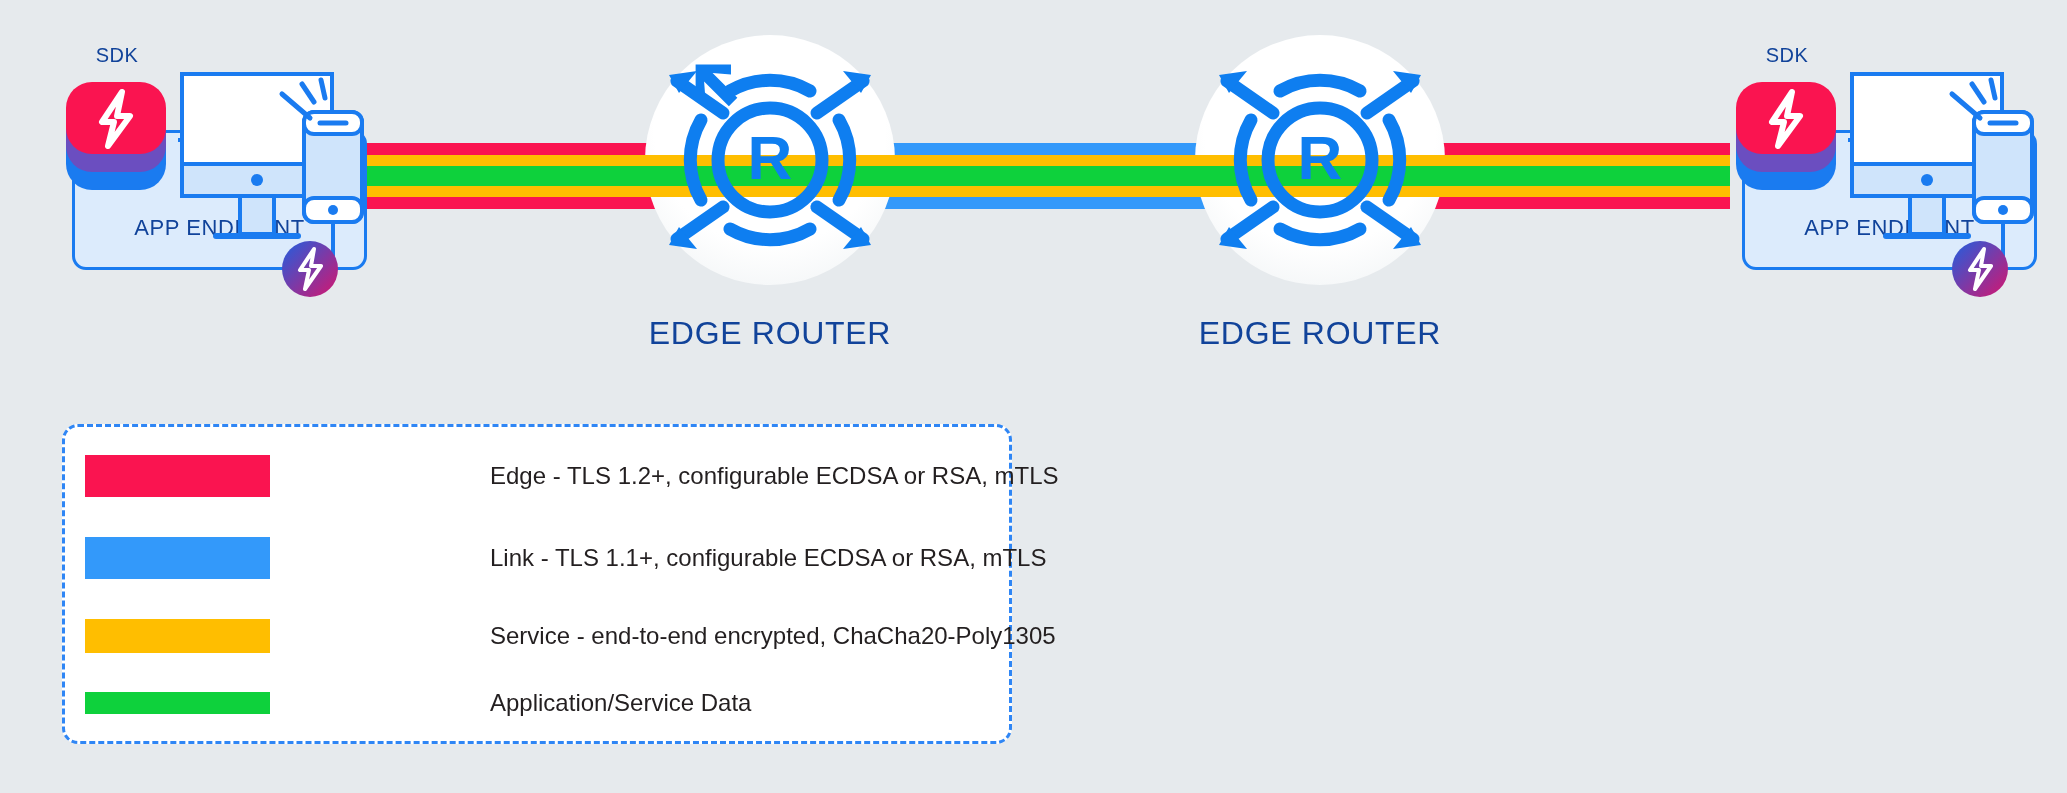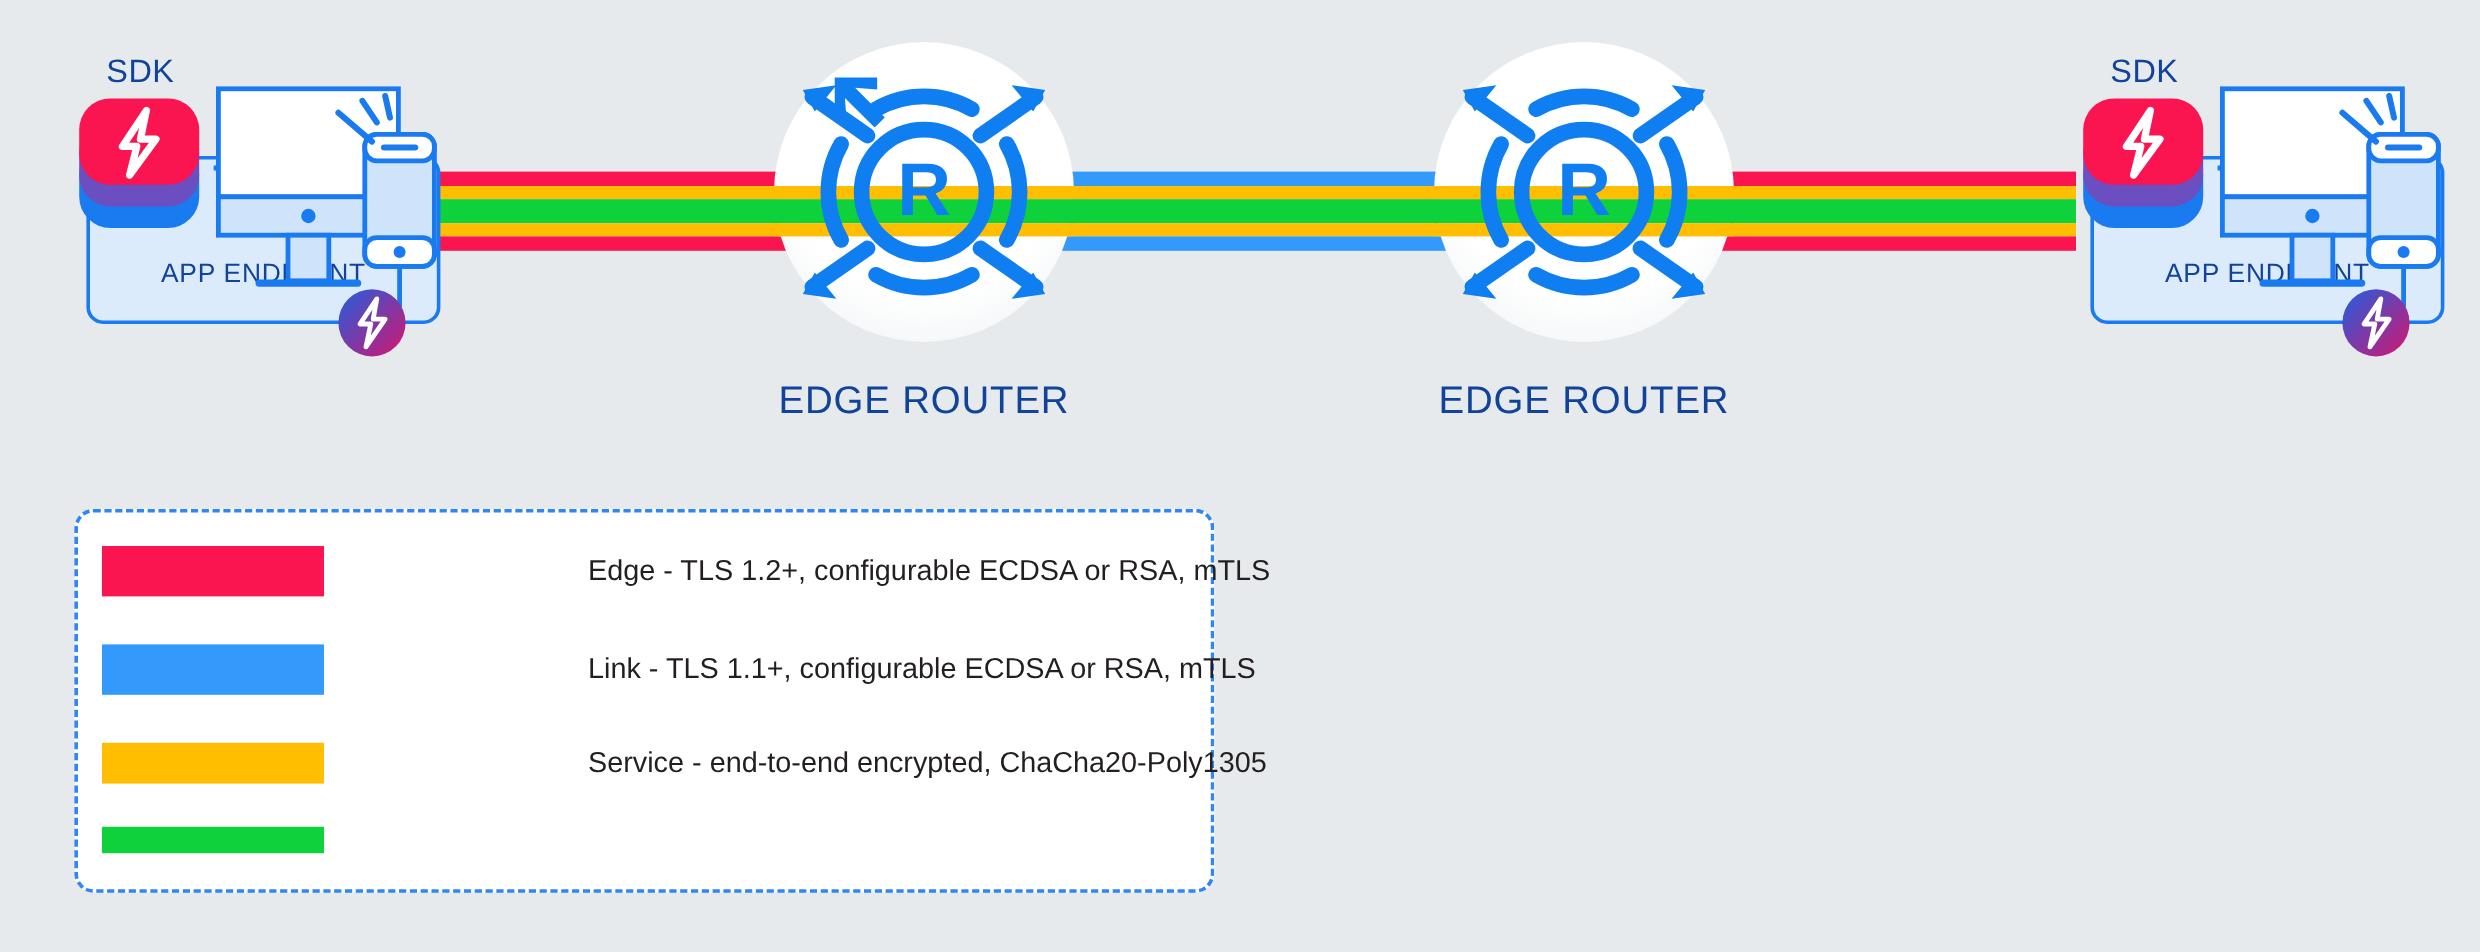--- a/index.html
+++ b/index.html
@@ -45,21 +45,21 @@
     position:absolute;
     color:#11439a;
     font-size:22px;
     letter-spacing:.6px;
     white-space:nowrap;
     text-align:center;
   }
   .sdk-label{
     position:absolute;
     color:#11439a;
-    font-size:27px;
+    font-size:20px;
     letter-spacing:.4px;
     white-space:nowrap;
     text-align:center;
   }
   .sdk-stack{position:absolute;}
   .device-art{position:absolute;}
   .ziti-badge{position:absolute;}
 
   
   .legend-box{
@@ -281,15 +281,16 @@
     <span class="legend-text" style="margin-left:220px;">Link - TLS 1.1+, configurable ECDSA or RSA, mTLS</span>
   </div>
 
   <div class="legend-row" style="left:85px;top:619px;">
     <span class="legend-swatch" style="width:185px;height:34px;background:#ffbe00;"></span>
     <span class="legend-text" style="margin-left:220px;">Service - end-to-end encrypted, ChaCha20-Poly1305</span>
   </div>
 
   <div class="legend-row" style="left:85px;top:689px;">
     <span class="legend-swatch" style="width:185px;height:22px;background:#0ed13c;"></span>
+    <span class="legend-text" style="margin-left:220px;">Application/Service Data</span>
   </div>
 
 </div>
 
 </body></html>

